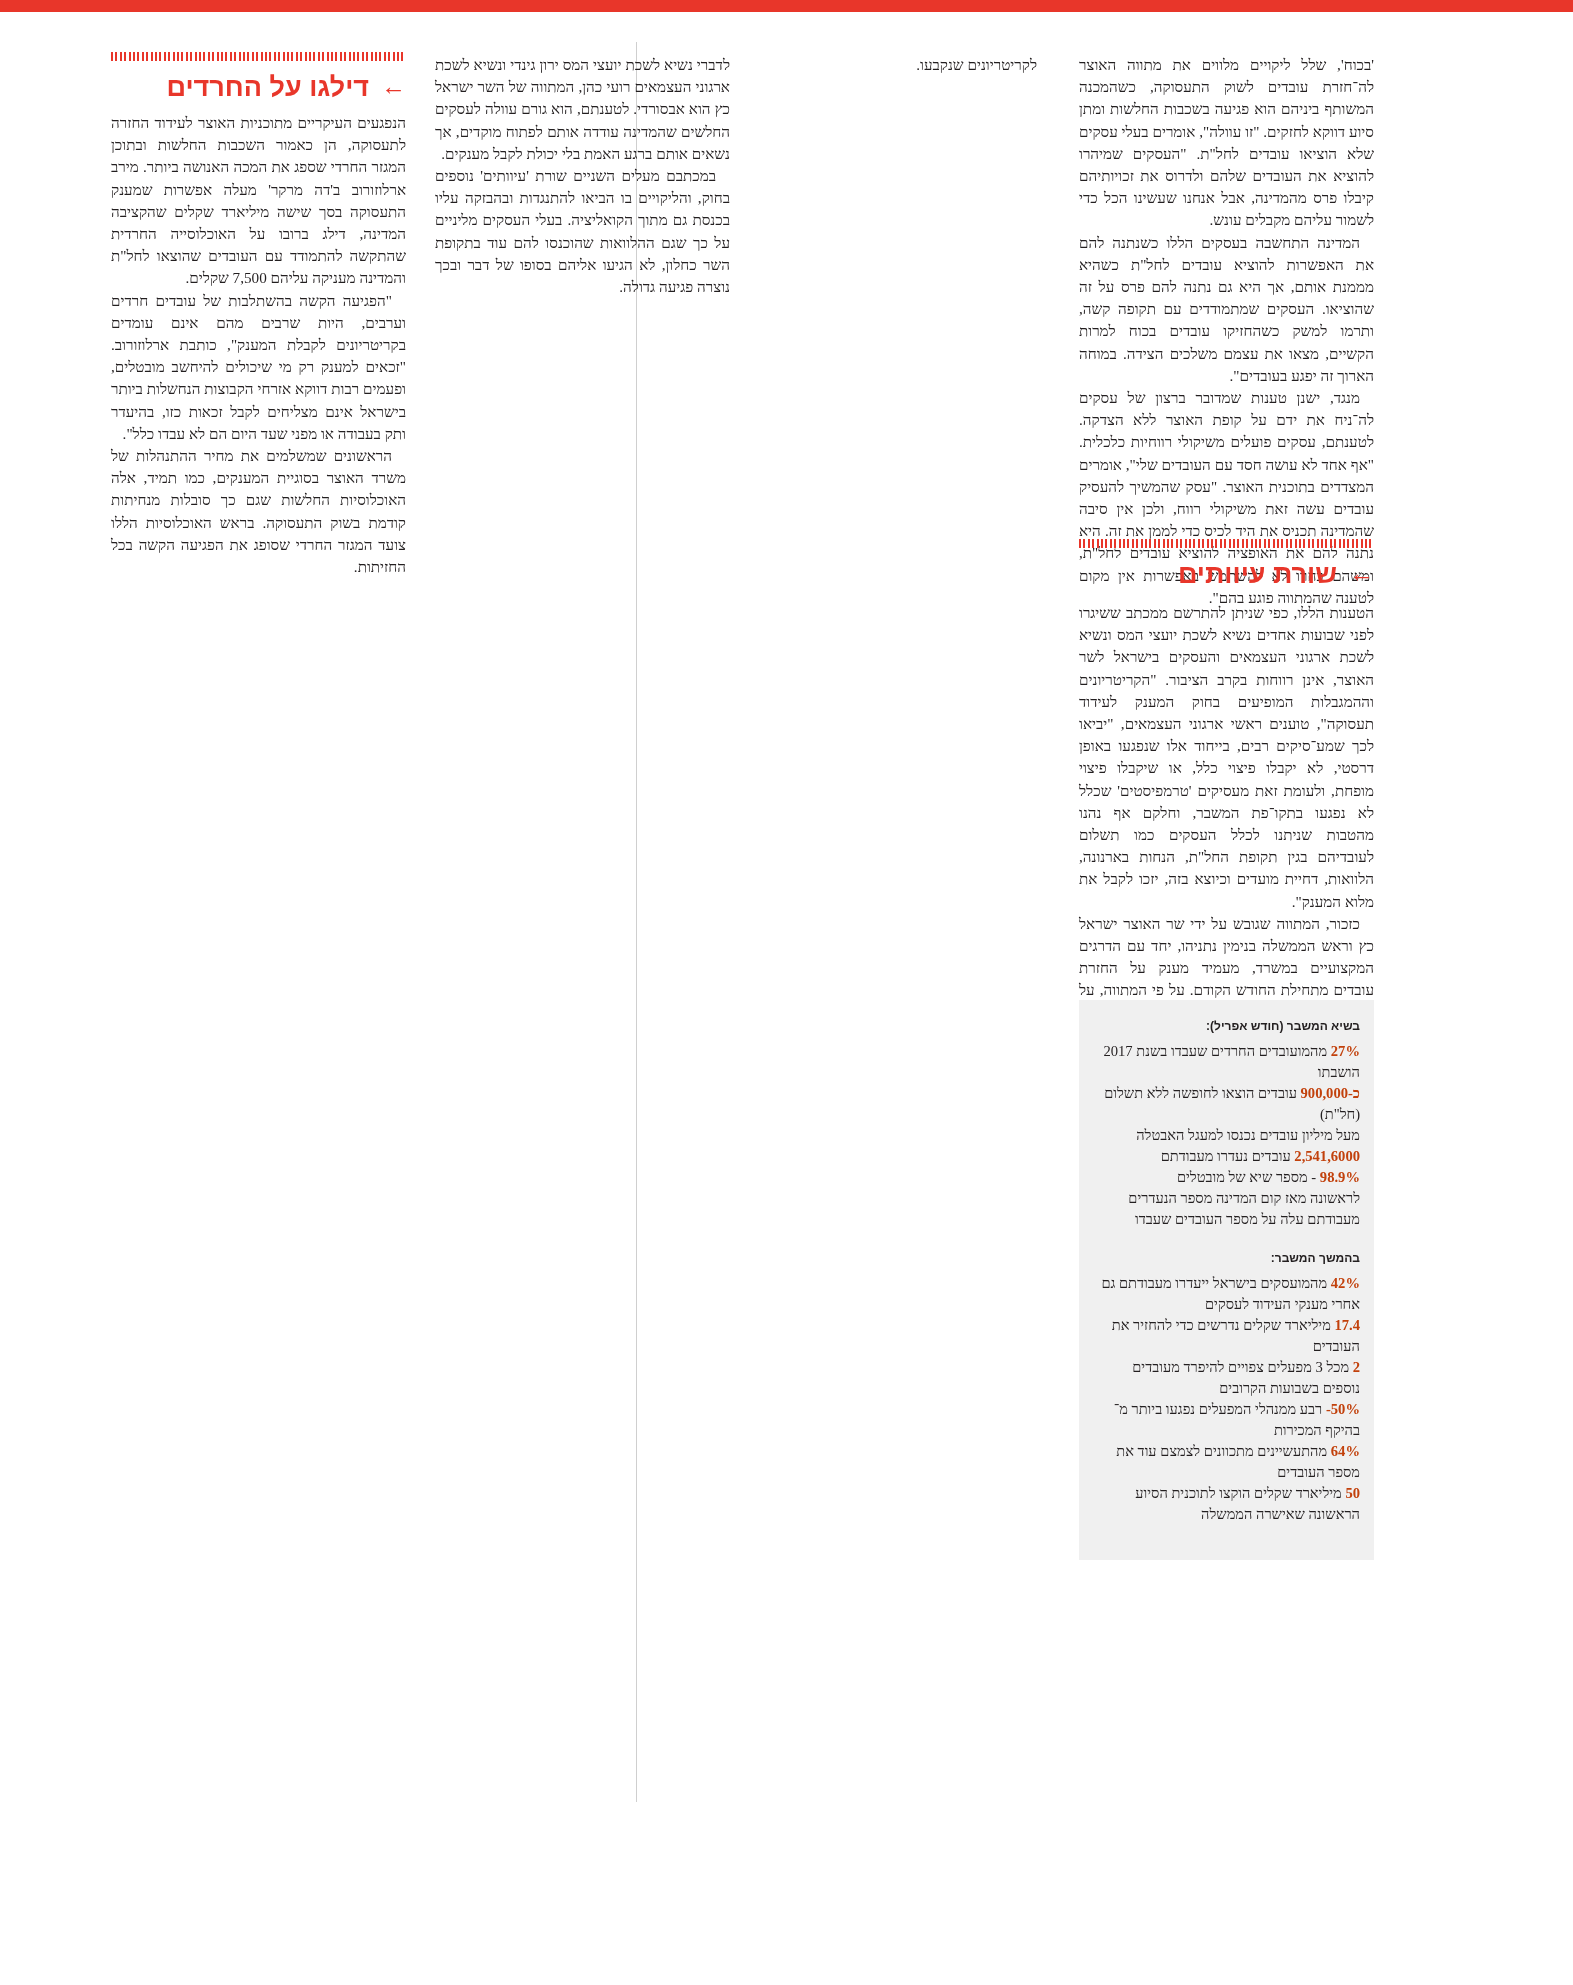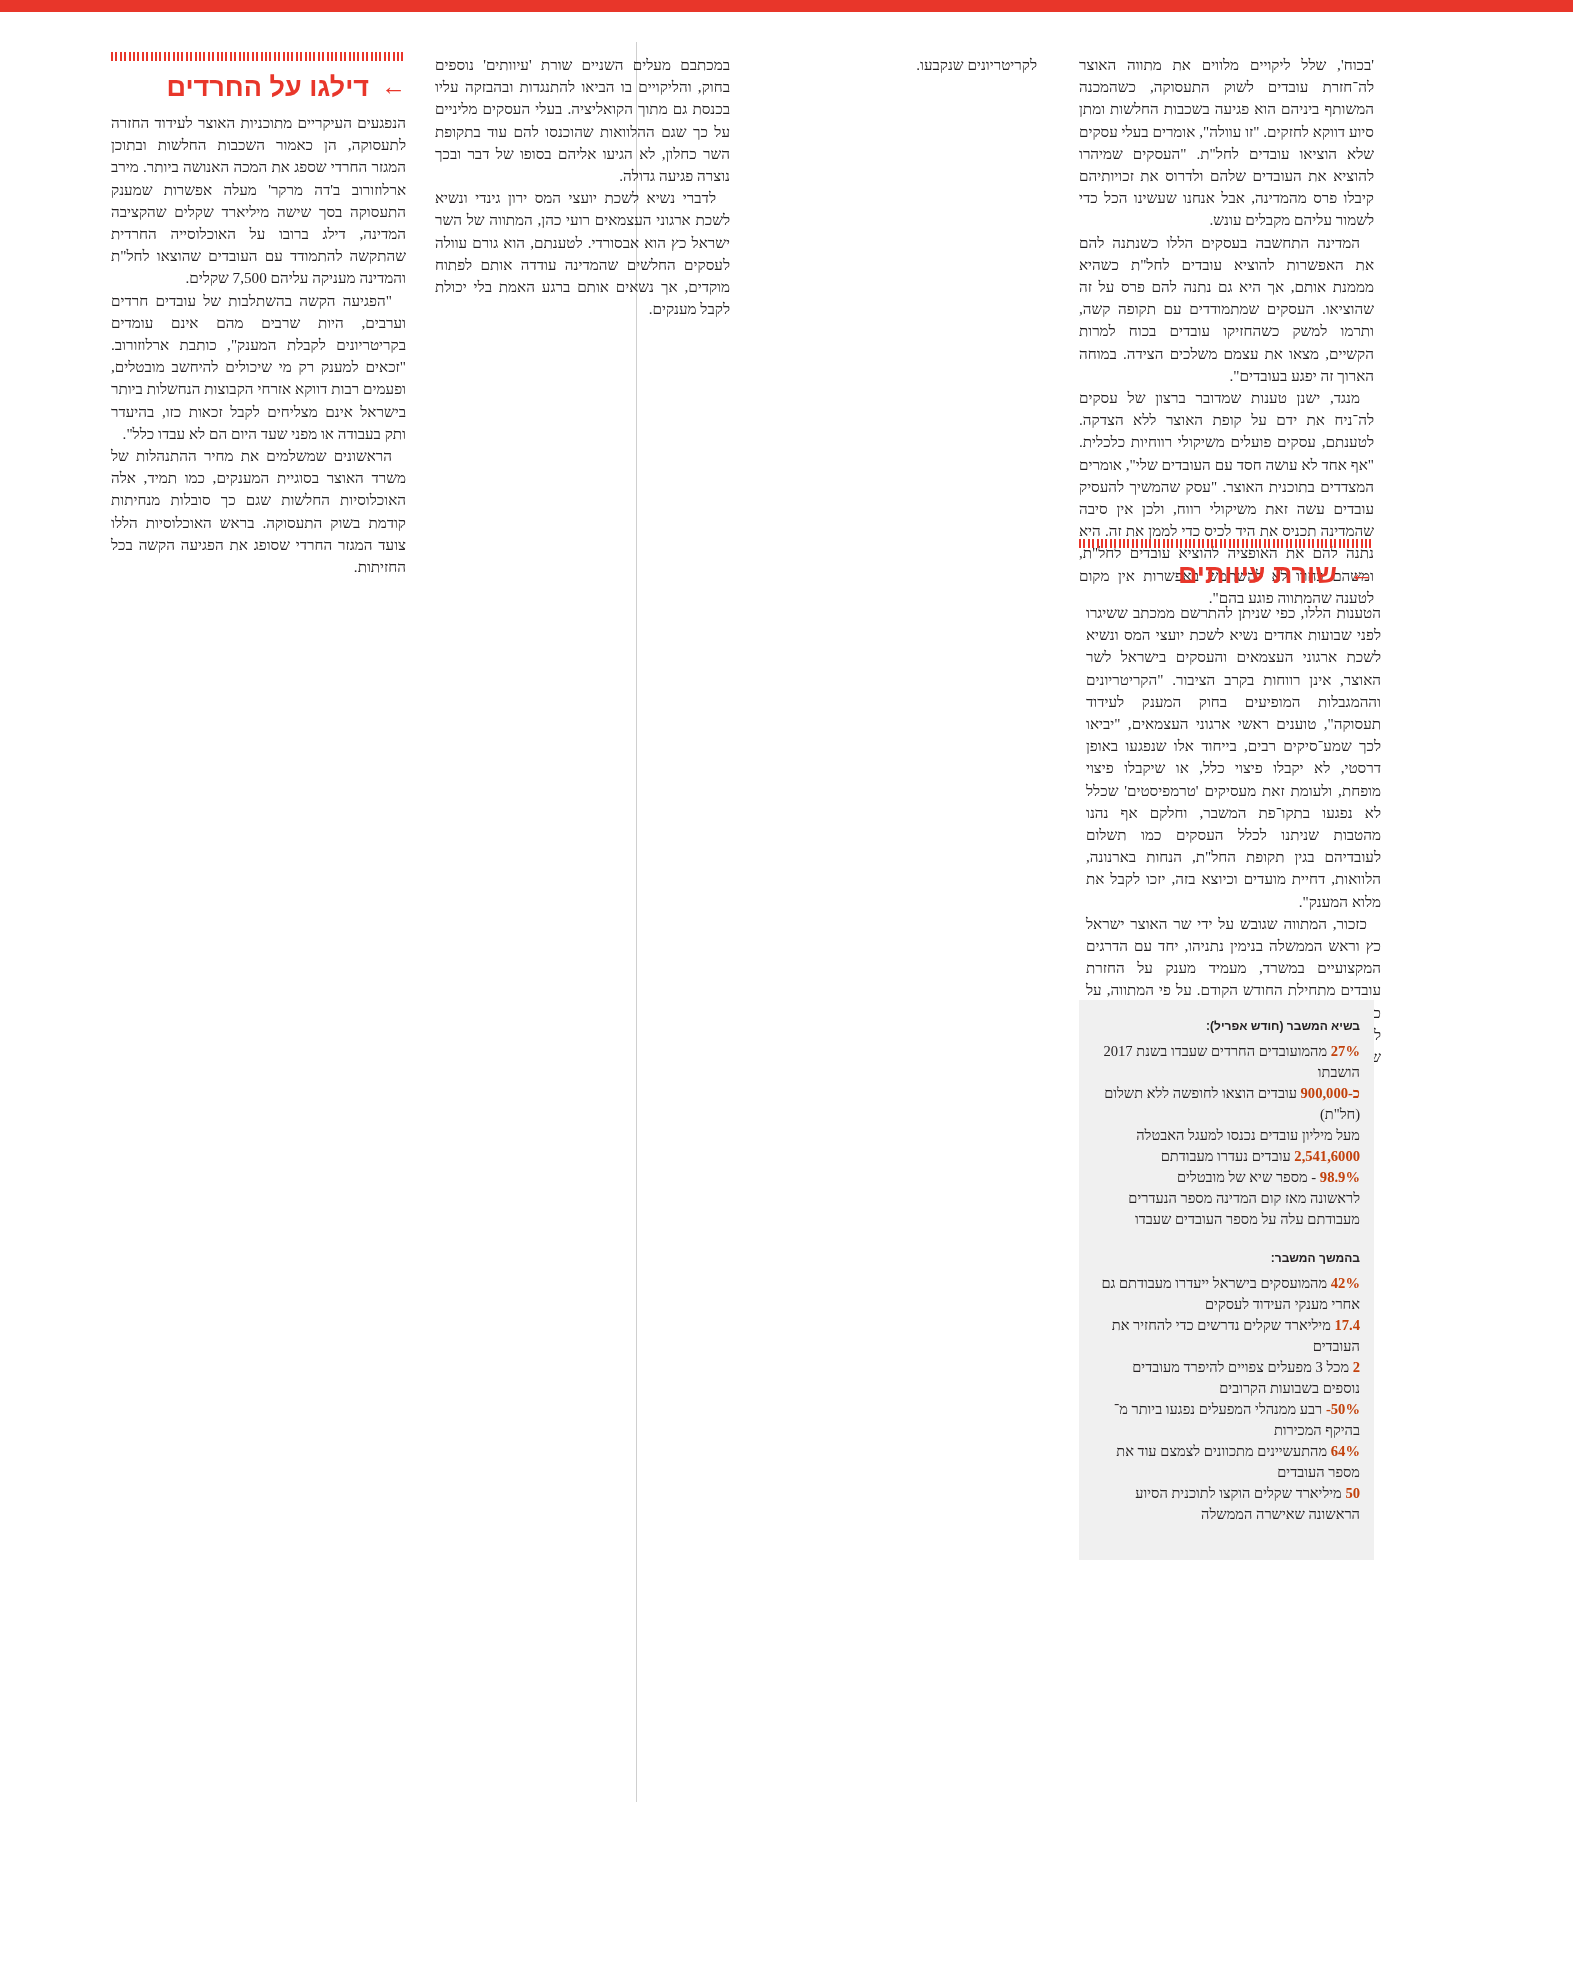--- a/index.html
+++ b/index.html
@@ -74,21 +74,21 @@
   .sec-title .arrow{
     font-size:25px;
     line-height:1;
     transform:translateY(-1px);
   }
 
   .head-dilgu{ right:1167px; top:40px; width:295px; }
   .head-iyutim{ right:199px; top:527px; width:295px; }
 
   .col-1-body{ position:absolute; right:1167px; top:100px; width:295px; }
-  .col-4-lower{ position:absolute; right:192px; top:590px; width:295px; }
+  .col-4-lower{ position:absolute; right:199px; top:590px; width:295px; }
 
   
   .box{
     position:absolute;
     right:199px;
     top:988px;
     width:295px;
   }
   .box-title{
     background:#e8362a;
@@ -136,22 +136,22 @@
     </div>
   </div>
 
   <div class="col col-1-body">
     <p>הנפגעים העיקריים מתוכניות האוצר לעידוד החזרה לתעסוקה, הן כאמור השכבות החלשות ובתוכן המגזר החרדי שספג את המכה האנושה ביותר. מירב ארלוזורוב ב'דה מרקר' מעלה אפשרות שמענק התעסוקה בסך שישה מיליארד שקלים שהקציבה המדינה, דילג ברובו על האוכלוסייה החרדית שהתקשה להתמודד עם העובדים שהוצאו לחל"ת והמדינה מעניקה עליהם 7,500 שקלים.</p>
     <p>"הפגיעה הקשה בהשתלבות של עובדים חרדים וערבים, היות שרבים מהם אינם עומדים בקריטריונים לקבלת המענק", כותבת ארלוזורוב. "זכאים למענק רק מי שיכולים להיחשב מובטלים, ופעמים רבות דווקא אזרחי הקבוצות הנחשלות ביותר בישראל אינם מצליחים לקבל זכאות כזו, בהיעדר ותק בעבודה או מפני שעד היום הם לא עבדו כלל".</p>
     <p>הראשונים שמשלמים את מחיר ההתנהלות של משרד האוצר בסוגיית המענקים, כמו תמיד, אלה האוכלוסיות החלשות שגם כך סובלות מנחיתות קודמת בשוק התעסוקה. בראש האוכלוסיות הללו צועד המגזר החרדי שסופג את הפגיעה הקשה בכל החזיתות.</p>
   </div>
 
   <div class="col col-2">
+    <p>לדברי נשיא לשכת יועצי המס ירון גינדי ונשיא לשכת ארגוני העצמאים רועי כהן, המתווה של השר ישראל כץ הוא אבסורדי. לטענתם, הוא גורם עוולה לעסקים החלשים שהמדינה עודדה אותם לפתוח מוקדים, אך נשאים אותם ברגע האמת בלי יכולת לקבל מענקים.</p>
     <p>במכתבם מעלים השניים שורת 'עיוותים' נוספים בחוק, והליקויים בו הביאו להתנגדות ובהבזקה עליו בכנסת גם מתוך הקואליציה. בעלי העסקים מליניים על כך שגם ההלוואות שהוכנסו להם עוד בתקופת השר כחלון, לא הגיעו אליהם בסופו של דבר ובכך נוצרה פגיעה גדולה.</p>
-    <p>לדברי נשיא לשכת יועצי המס ירון גינדי ונשיא לשכת ארגוני העצמאים רועי כהן, המתווה של השר ישראל כץ הוא אבסורדי. לטענתם, הוא גורם עוולה לעסקים החלשים שהמדינה עודדה אותם לפתוח מוקדים, אך נשאים אותם ברגע האמת בלי יכולת לקבל מענקים.</p>
   </div>
 
   <div class="col col-3">
     <p>לקריטריונים שנקבעו.</p>
   </div>
 
   <div class="col col-4">
     <p>'בכוח', שלל ליקויים מלווים את מתווה האוצר לה־חזרת עובדים לשוק התעסוקה, כשהמכנה המשותף ביניהם הוא פגיעה בשכבות החלשות ומתן סיוע דווקא לחזקים. "זו עוולה", אומרים בעלי עסקים שלא הוציאו עובדים לחל"ת. "העסקים שמיהרו להוציא את העובדים שלהם ולדרוס את זכויותיהם קיבלו פרס מהמדינה, אבל אנחנו שעשינו הכל כדי לשמור עליהם מקבלים עונש.</p>
     <p>המדינה התחשבה בעסקים הללו כשנתנה להם את האפשרות להוציא עובדים לחל"ת כשהיא מממנת אותם, אך היא גם נתנה להם פרס על זה שהוציאו. העסקים שמתמודדים עם תקופה קשה, ותרמו למשק כשהחזיקו עובדים בכוח למרות הקשיים, מצאו את עצמם משלכים הצידה. במוחה הארוך זה יפגע בעובדים".</p>
     <p>מנגד, ישנן טענות שמדובר ברצון של עסקים לה־ניח את ידם על קופת האוצר ללא הצדקה. לטענתם, עסקים פועלים משיקולי רווחיות כלכלית. "אף אחד לא עושה חסד עם העובדים שלי", אומרים המצדדים בתוכנית האוצר. "עסק שהמשיך להעסיק עובדים עשה זאת משיקולי רווח, ולכן אין סיבה שהמדינה תכניס את היד לכיס כדי לממן את זה. היא נתנה להם את האופציה להוציא עובדים לחל"ת, ומשהם בחרו לא להשתמש באפשרות אין מקום לטענה שהמתווה פוגע בהם".</p>

